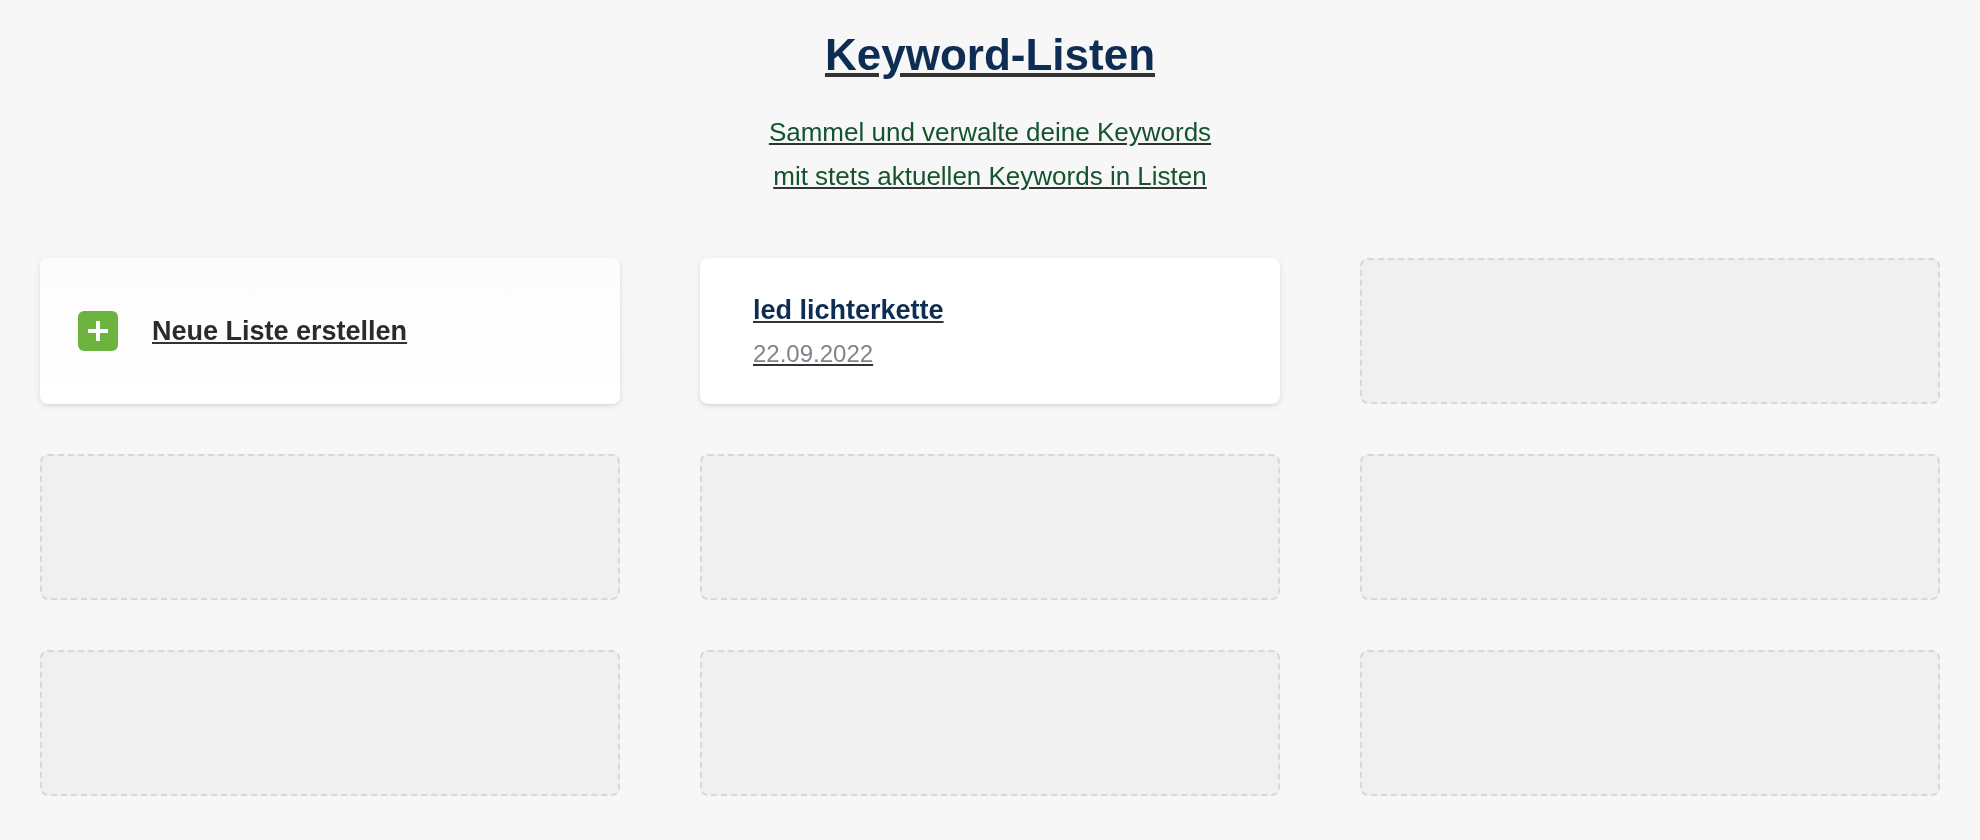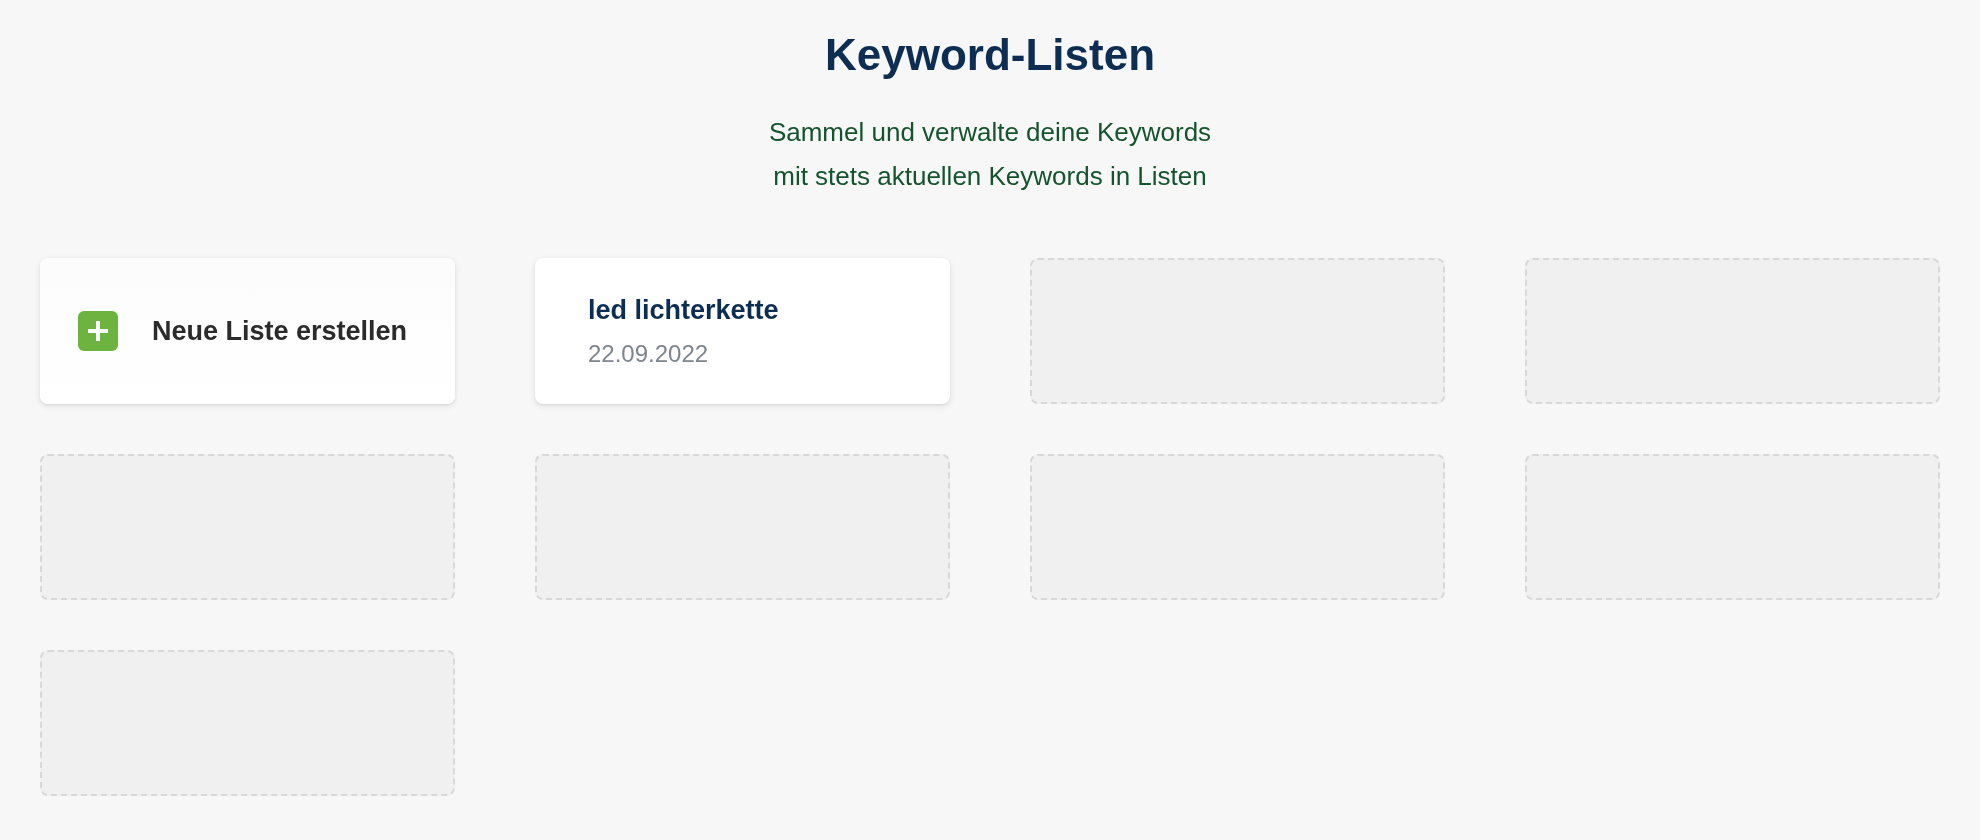--- a/index.html
+++ b/index.html
@@ -6,39 +6,40 @@
   html, body {
     width: 1980px;
     height: 840px;
     font-family: Arial, Helvetica, sans-serif;
     background: #f7f7f8;
     color: #333;
   }
   .container {
     width: 100%;
     padding: 30px 40px;
+    text-decoration: underline;
   }
   .header {
     text-align: center;
     margin-bottom: 60px;
   }
   .title {
     font-size: 44px;
     font-weight: 700;
     color: #0e2d52;
     margin-bottom: 30px;
   }
   .subtitle {
     font-size: 26px;
     color: #14532d;
     line-height: 1.7;
   }
   .grid {
     display: grid;
-    grid-template-columns: repeat(4, 1fr);
+    grid-template-columns: repeat(3, 1fr);
     gap: 50px 80px;
   }
   .card-new {
     background: linear-gradient(#fcfcfc, #ffffff);
     border-radius: 8px;
     box-shadow: 0 2px 6px rgba(0,0,0,0.10), 0 1px 2px rgba(0,0,0,0.06);
     padding: 0 38px;
     height: 146px;
     display: flex;
     align-items: center;

